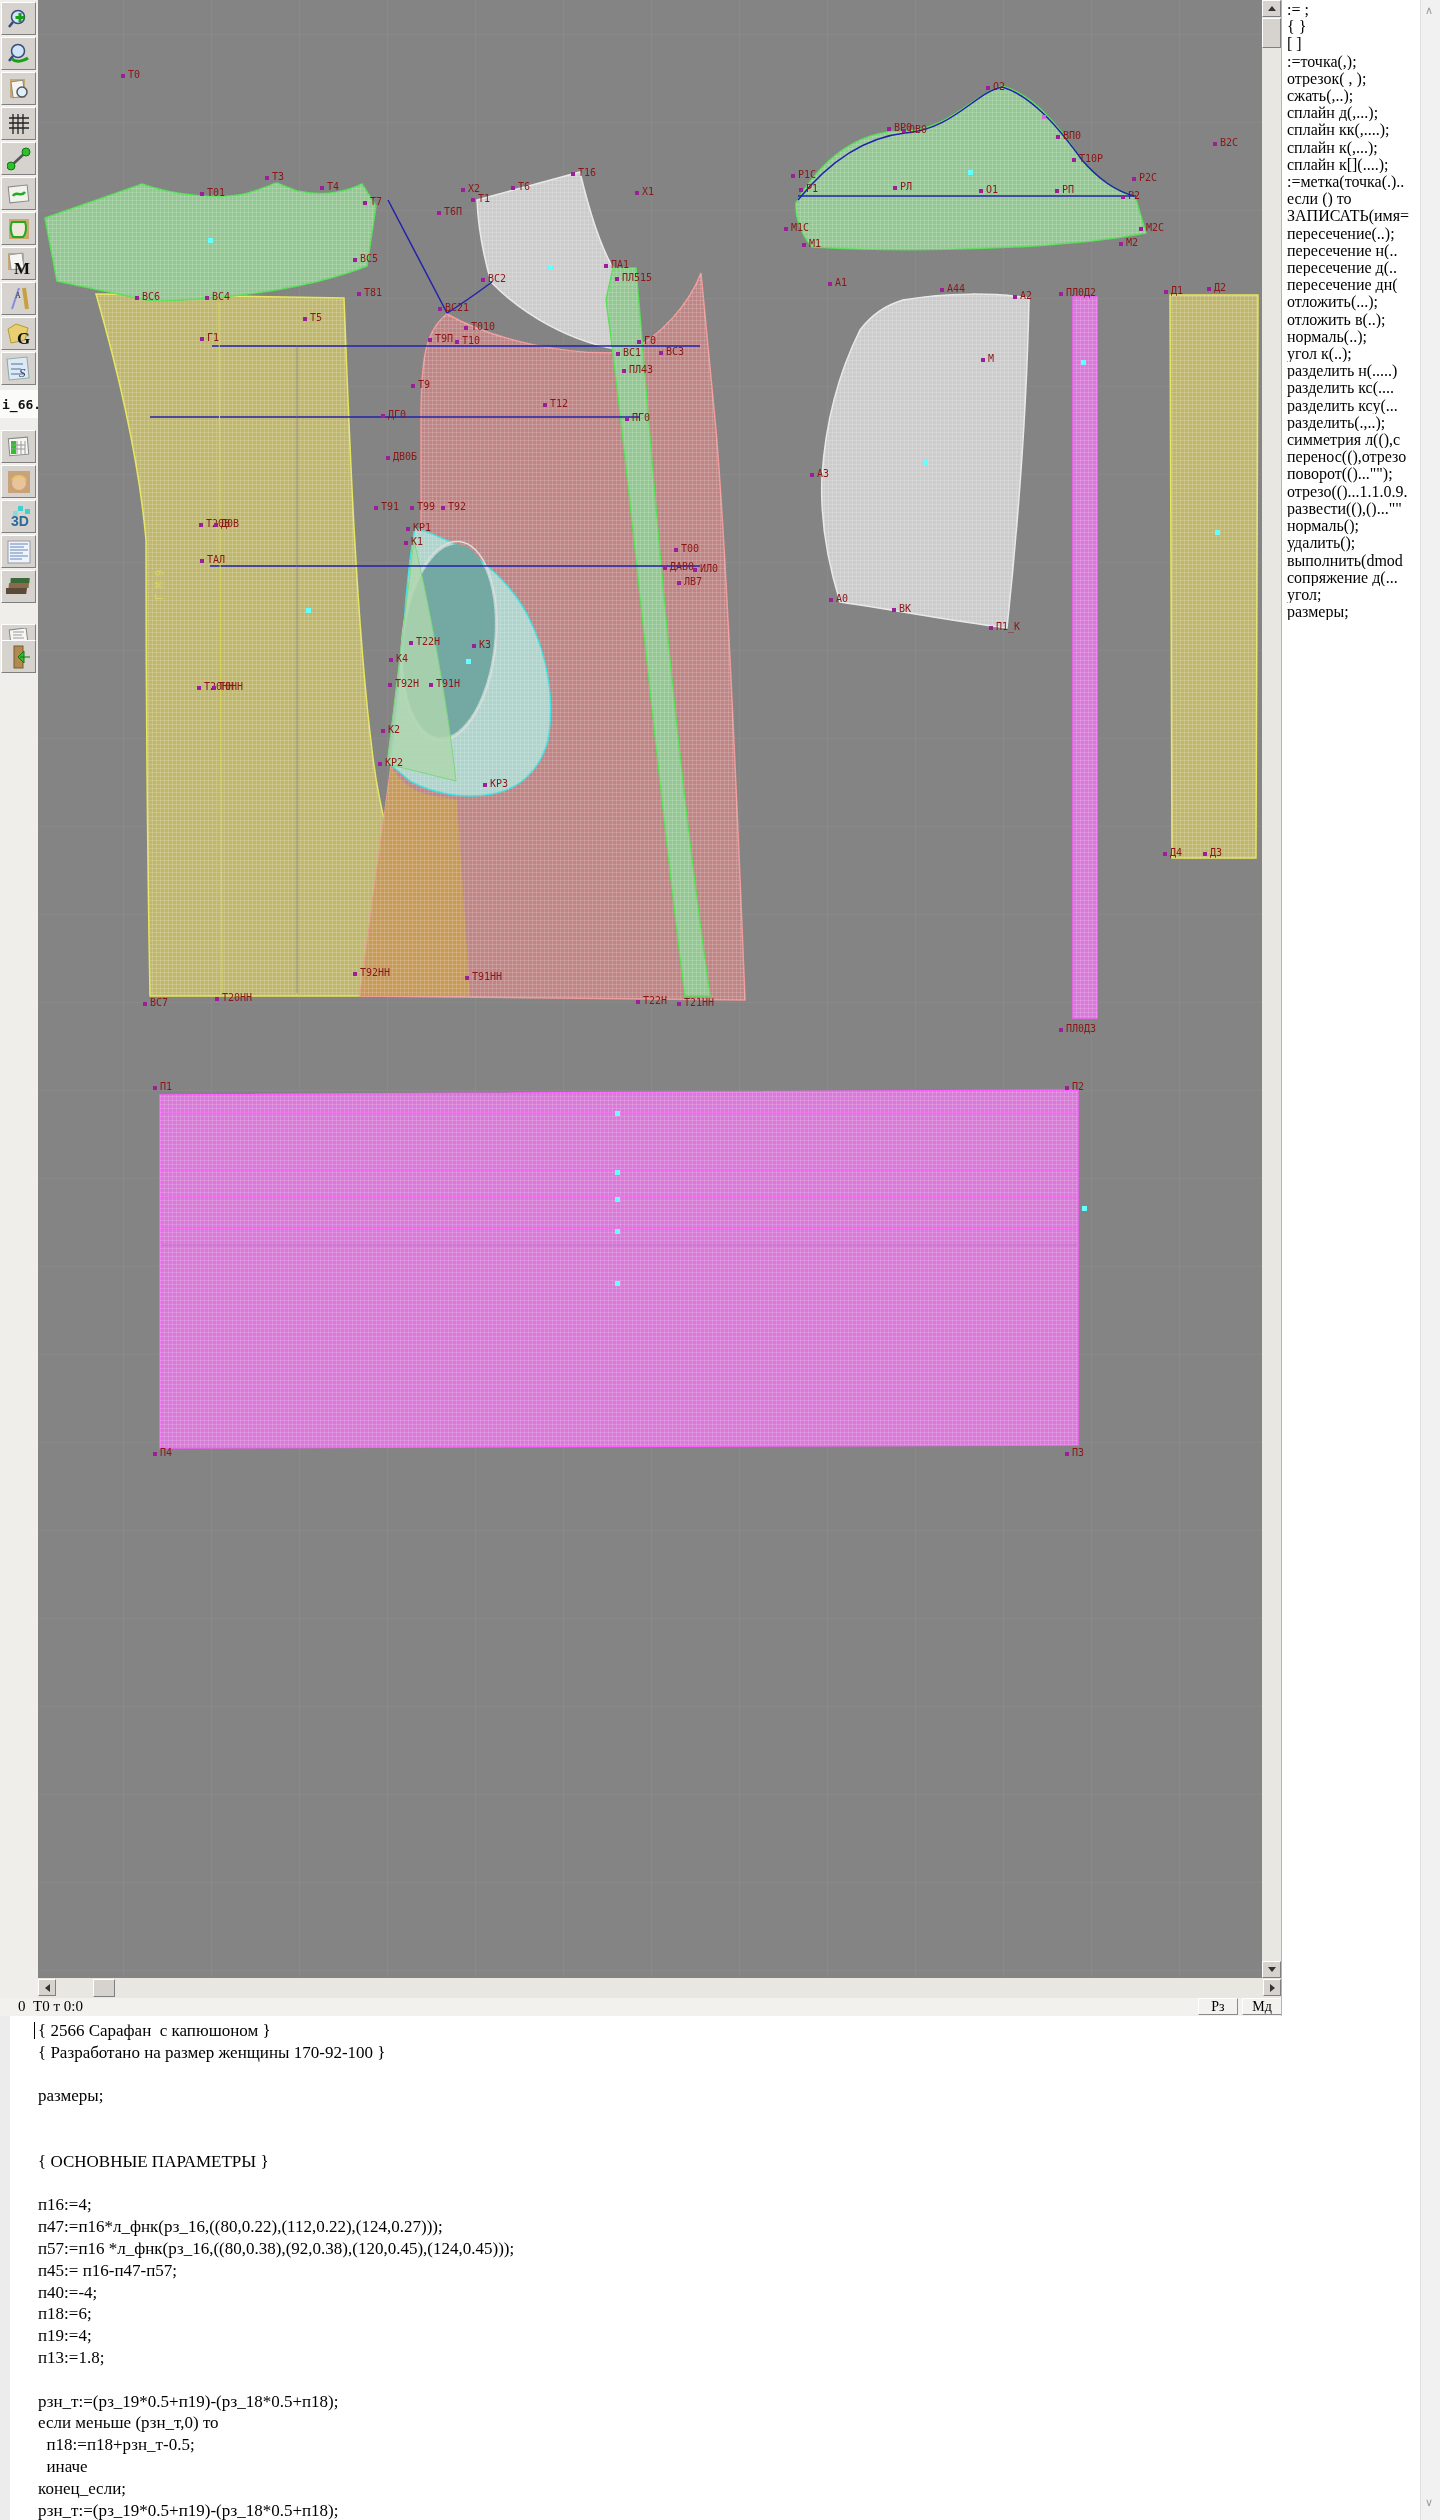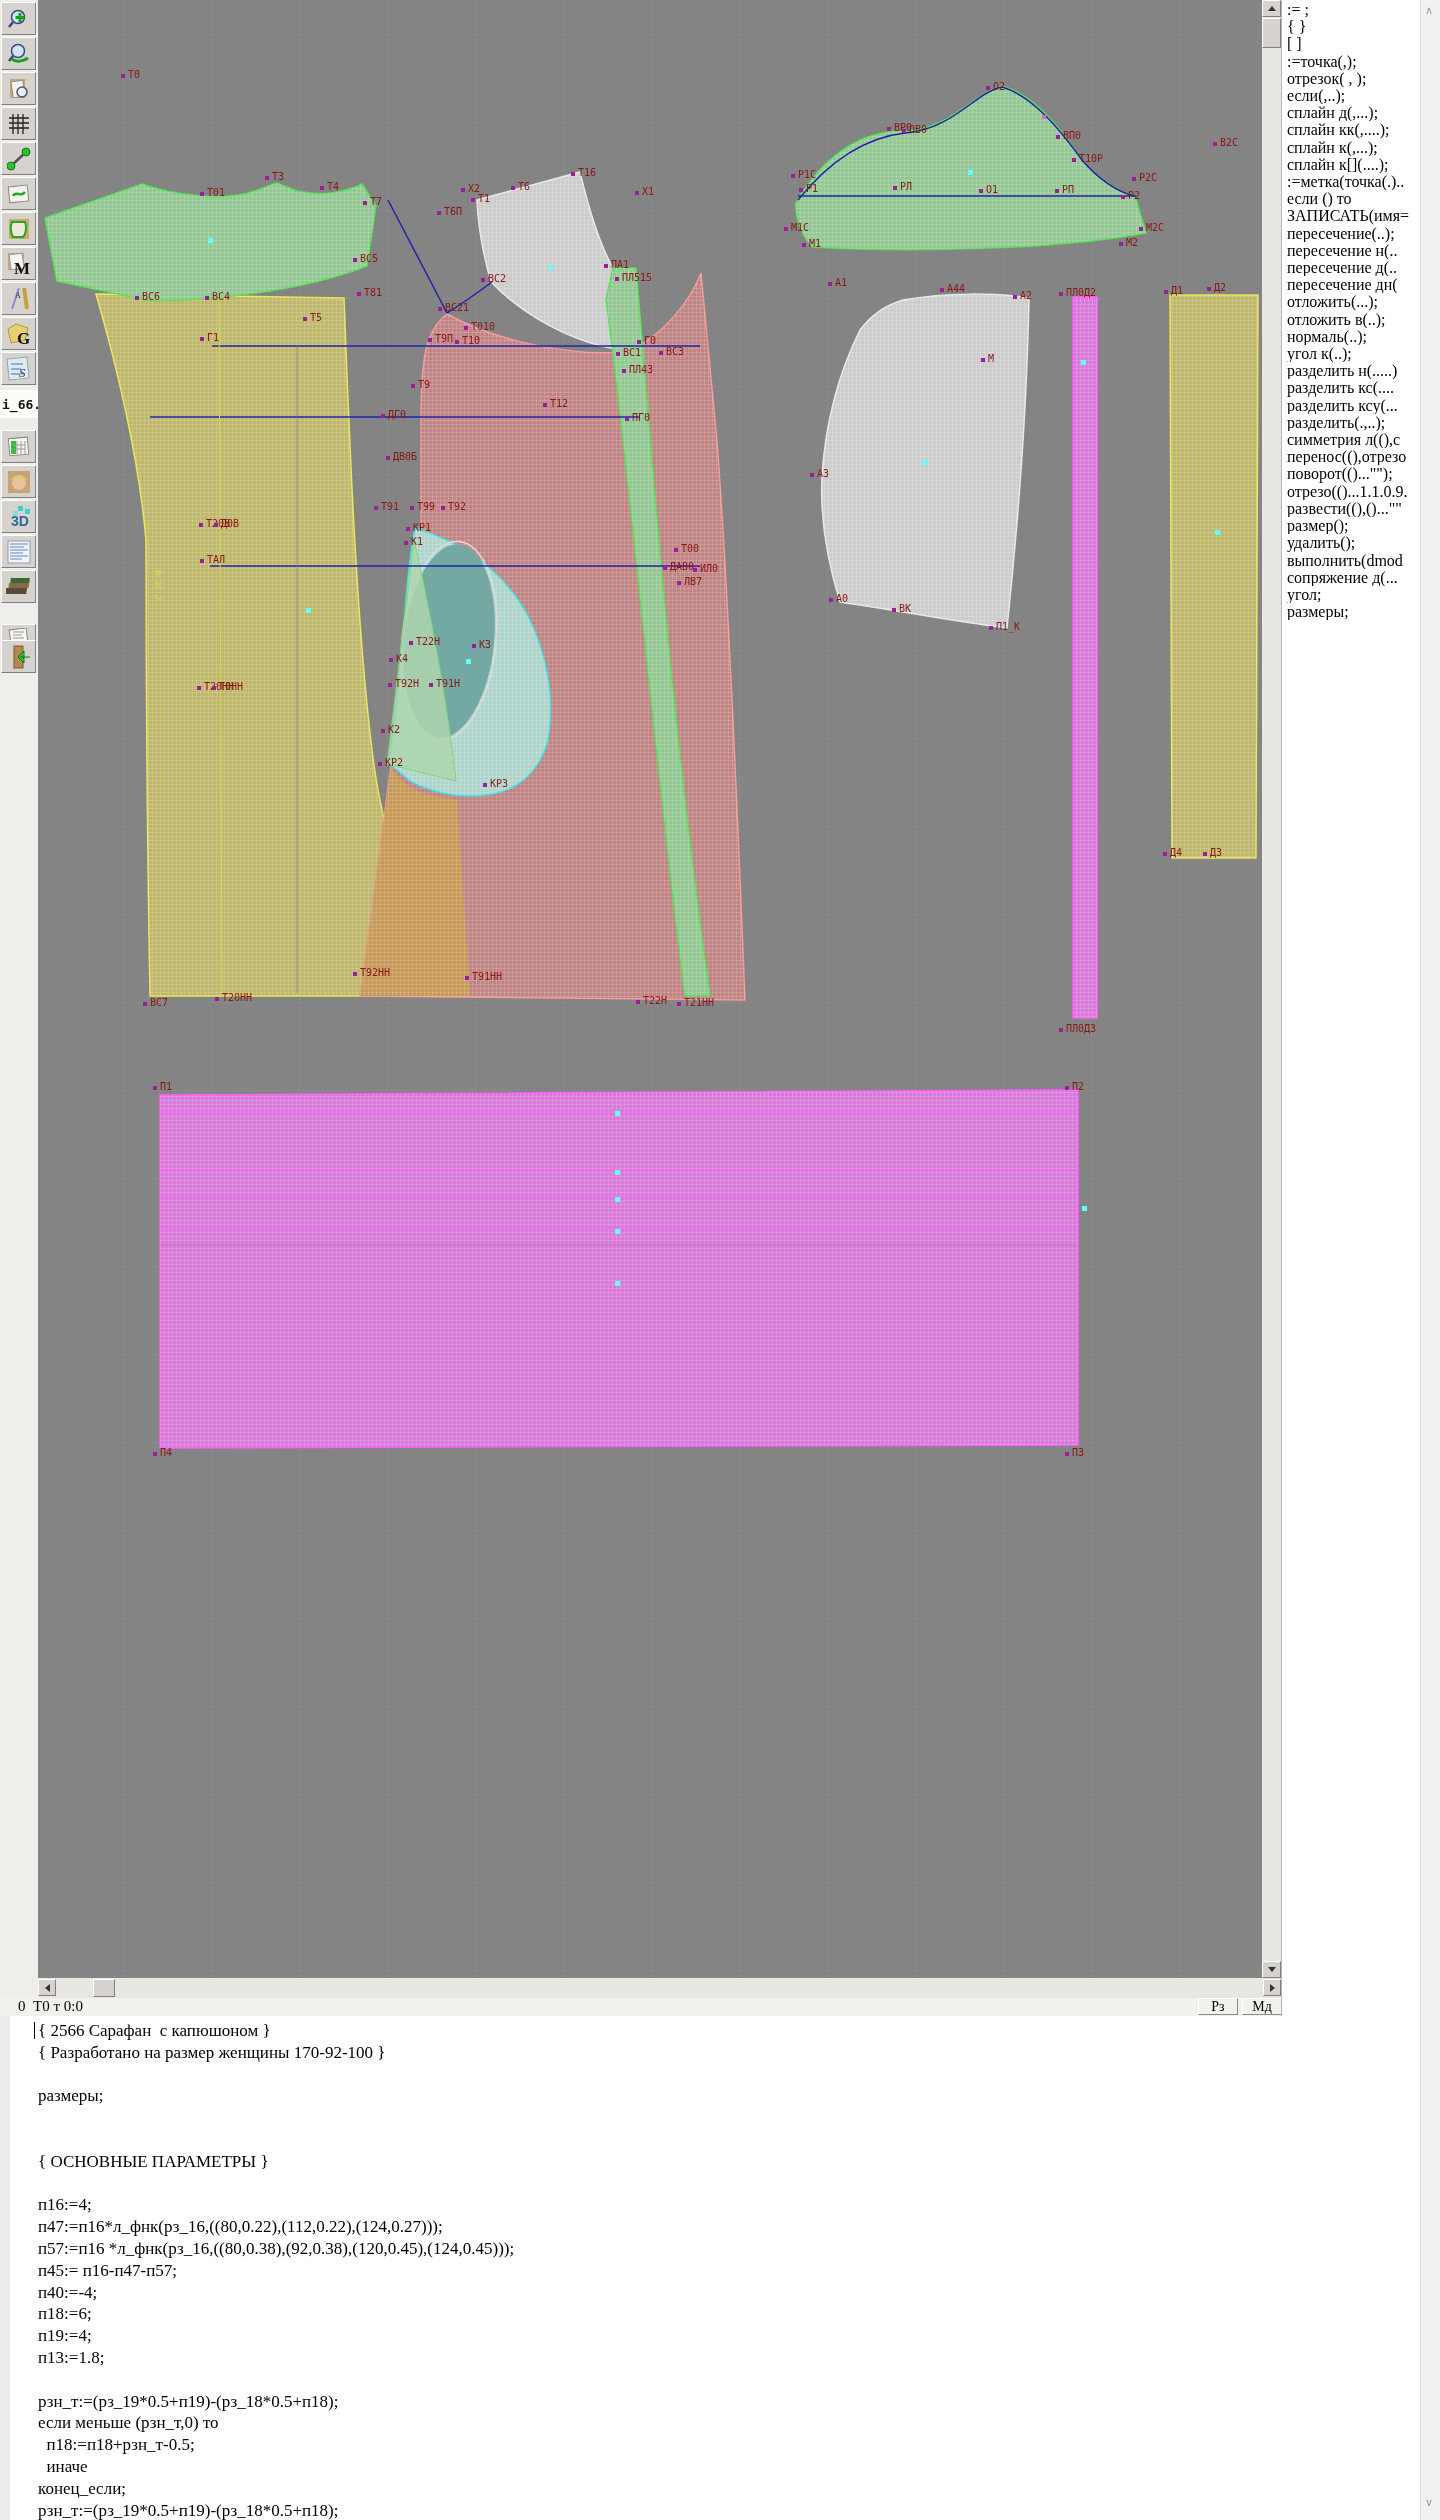--- a/index.html
+++ b/index.html
@@ -566,21 +566,21 @@
     <div id="caret"></div>
   </div>
 
   <div id="sidebar">
     <div id="command-list">
         <div class="cmd">:= ;</div>
         <div class="cmd">{  }</div>
         <div class="cmd">[  ]</div>
         <div class="cmd">:=точка(,);</div>
         <div class="cmd">отрезок( , );</div>
-        <div class="cmd">если(,..);</div>
+        <div class="cmd">сжать(,..);</div>
         <div class="cmd">сплайн  д(,...);</div>
         <div class="cmd">сплайн  кк(,....);</div>
         <div class="cmd">сплайн  к(,...);</div>
         <div class="cmd">сплайн  к[](....);</div>
         <div class="cmd">:=метка(точка(.)..</div>
         <div class="cmd">если () то</div>
         <div class="cmd">ЗАПИСАТЬ(имя=</div>
         <div class="cmd">пересечение(..);</div>
         <div class="cmd">пересечение  н(..</div>
         <div class="cmd">пересечение  д(..</div>
@@ -591,21 +591,21 @@
         <div class="cmd">угол  к(..);</div>
         <div class="cmd">разделить  н(.....)</div>
         <div class="cmd">разделить  кс(....</div>
         <div class="cmd">разделить  ксу(...</div>
         <div class="cmd">разделить(.,..);</div>
         <div class="cmd">симметрия  л((),с</div>
         <div class="cmd">перенос((),отрезо</div>
         <div class="cmd">поворот(()..."");</div>
         <div class="cmd">отрезо(()...1.1.0.9.</div>
         <div class="cmd">развести((),()...""</div>
-        <div class="cmd">размер();</div>
+        <div class="cmd">нормаль();</div>
         <div class="cmd">удалить();</div>
         <div class="cmd">выполнить(dmod</div>
         <div class="cmd">сопряжение  д(...</div>
         <div class="cmd">угол;</div>
         <div class="cmd">размеры;</div>
       </div>
   </div>
   <div id="rightscroll">
     <div class="chev-top">∧</div>
     <div class="chev-bot">∨</div>

